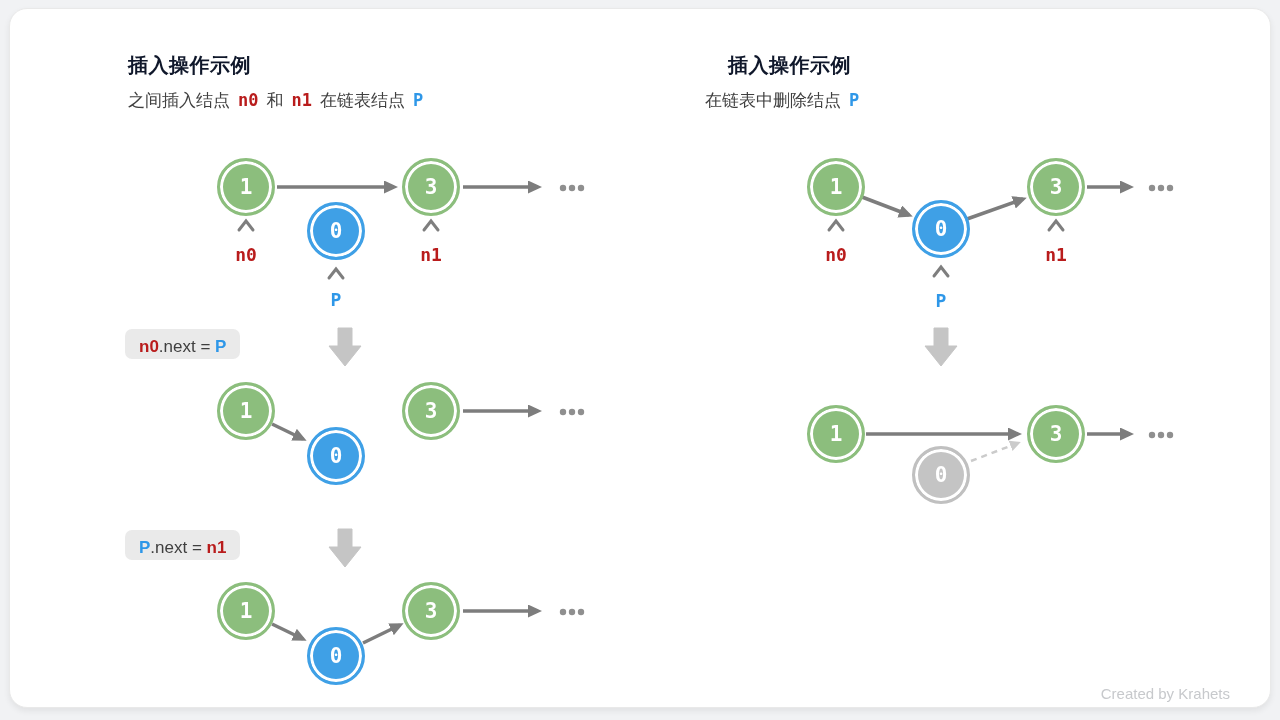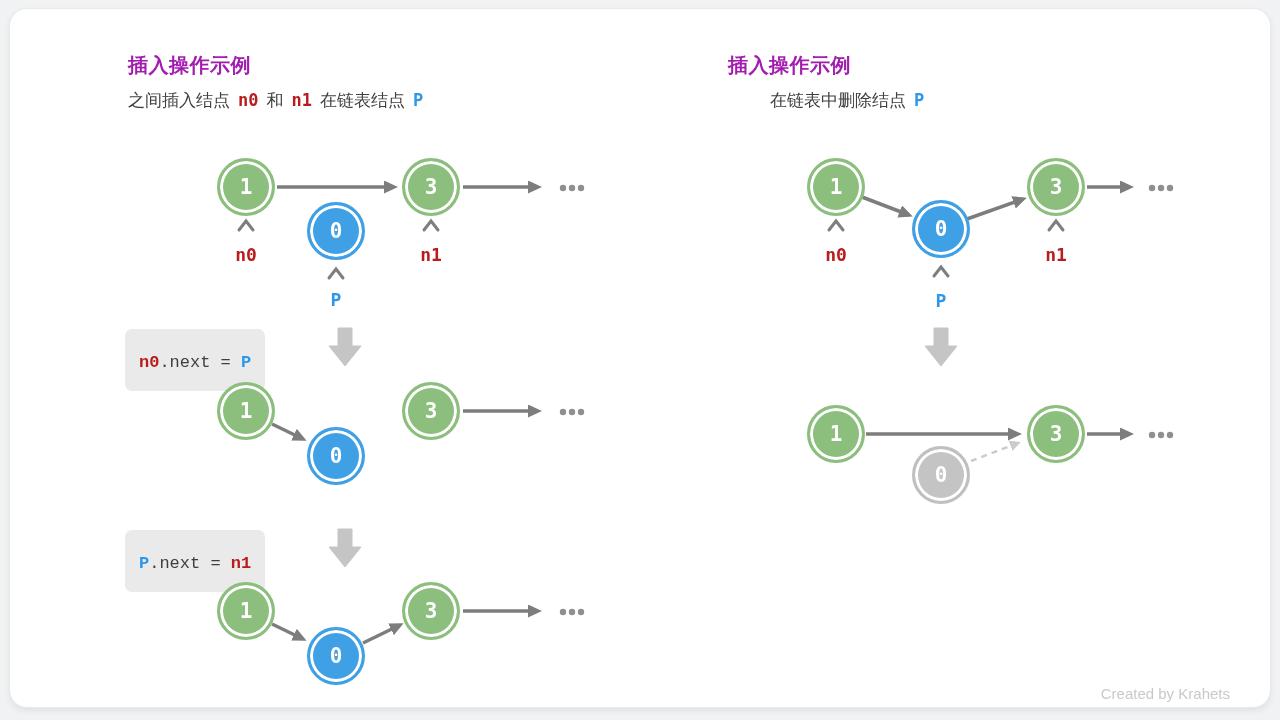--- a/index.html
+++ b/index.html
@@ -9,21 +9,21 @@
     font-family:"Liberation Sans","DejaVu Sans",sans-serif;
   }
   .card{
     position:absolute;left:9px;top:8px;width:1262px;height:700px;
     background:#ffffff;border:1px solid #e9e9e9;border-radius:18px;
     box-shadow:0 3px 6px rgba(0,0,0,0.07);
     box-sizing:border-box;
   }
   svg.overlay{position:absolute;left:0;top:0;pointer-events:none;}
   .sec-title{
-    position:absolute;font-size:20px;font-weight:bold;color:#a21caf;
+    position:absolute;font-size:20px;font-weight:bold;color:#0f172a;
     letter-spacing:0.5px;
   }
   .sec-sub{
     position:absolute;font-size:17px;color:#404040;white-space:nowrap;
   }
   .sub-id{
     font-family:"DejaVu Sans Mono","Liberation Mono",monospace;
     font-weight:bold;font-size:17px;margin:0 8px;
   }
   .green-t{color:#b91c1c;}
@@ -37,23 +37,23 @@
   }
   .node.green{background:#8cbe7d;border:3px solid #8cbe7d;}
   .node.blue{background:#3fa0e6;border:3px solid #3fa0e6;}
   .node.gray{background:#c4c4c4;border:3px solid #c0c0c0;}
   .nlabel{
     position:absolute;width:60px;text-align:center;
     font-family:"DejaVu Sans Mono","Liberation Mono",monospace;
     font-weight:bold;font-size:18px;
   }
   .codebox{
-    position:absolute;height:28px;padding:17px 14px;border-radius:7px;
+    position:absolute;height:28px;padding:1px 14px;border-radius:7px;
     background:#eaeaea;color:#3f3f3f;white-space:pre;
-    font-family:Liberation Mono, monospace;
+    font-family:Liberation Sans, sans-serif;
     font-size:17px;line-height:34px;
   }
   .codebox .kw{font-weight:bold;}
   .credit{
     position:absolute;top:676px;right:40px;
     font-family:Liberation Sans, sans-serif;
     font-size:15px;color:#c7c9cc;
   }
 </style>
 </head>
@@ -168,21 +168,21 @@
       <span>1</span>
     </div>
   <div class="node blue" style="left:297px;top:618px">
       <span>0</span>
     </div>
   <div class="node green" style="left:392px;top:573px">
       <span>3</span>
     </div>
 
   <div class="sec-title" style="left:718px;top:43px">插入操作示例</div>
-  <div class="sec-sub" style="left:760px;top:80px"><span>在链表中删除结点</span><span class="sub-id blue-t">P</span></div>
+  <div class="sec-sub" style="left:695px;top:80px"><span>在链表中删除结点</span><span class="sub-id blue-t">P</span></div>
 
   <div class="node green" style="left:797px;top:149px">
       <span>1</span>
     </div>
   <div class="node blue" style="left:902px;top:191px">
       <span>0</span>
     </div>
   <div class="node green" style="left:1017px;top:149px">
       <span>3</span>
     </div>

